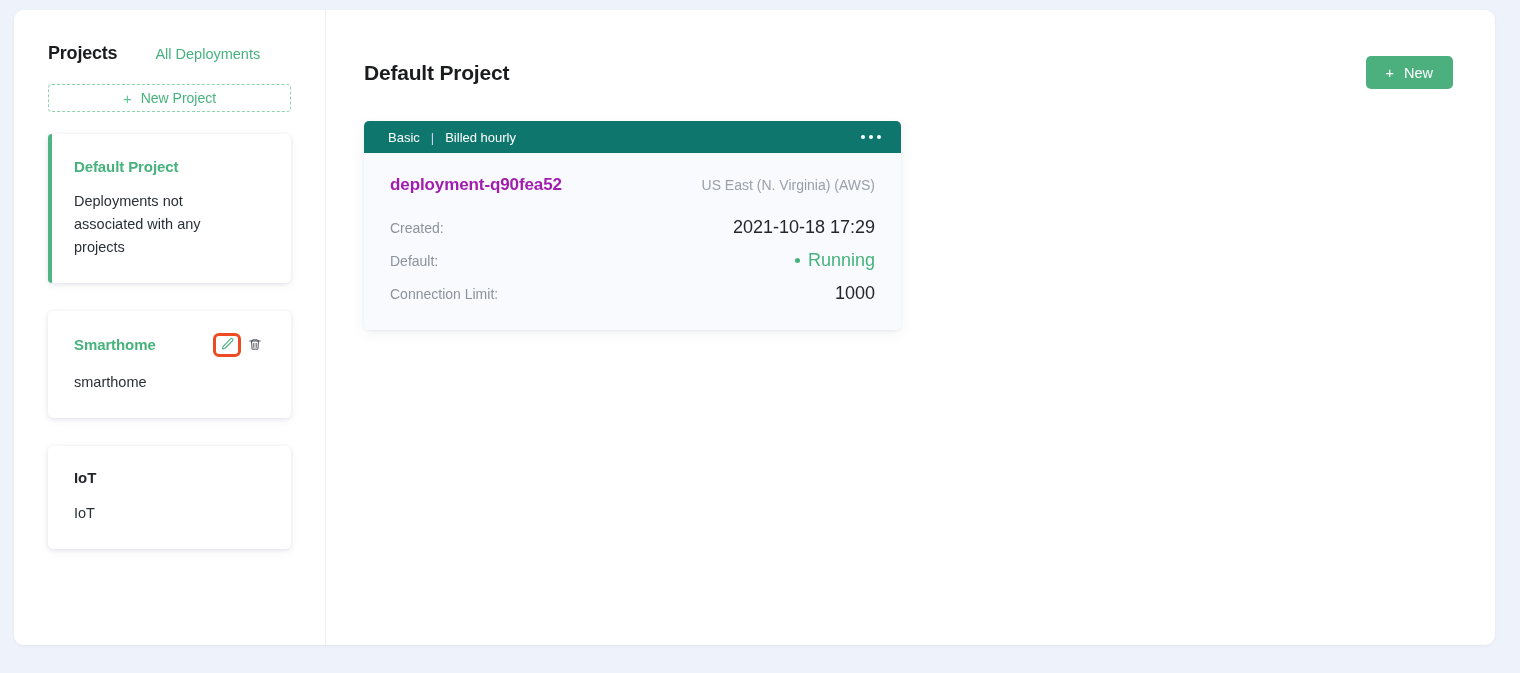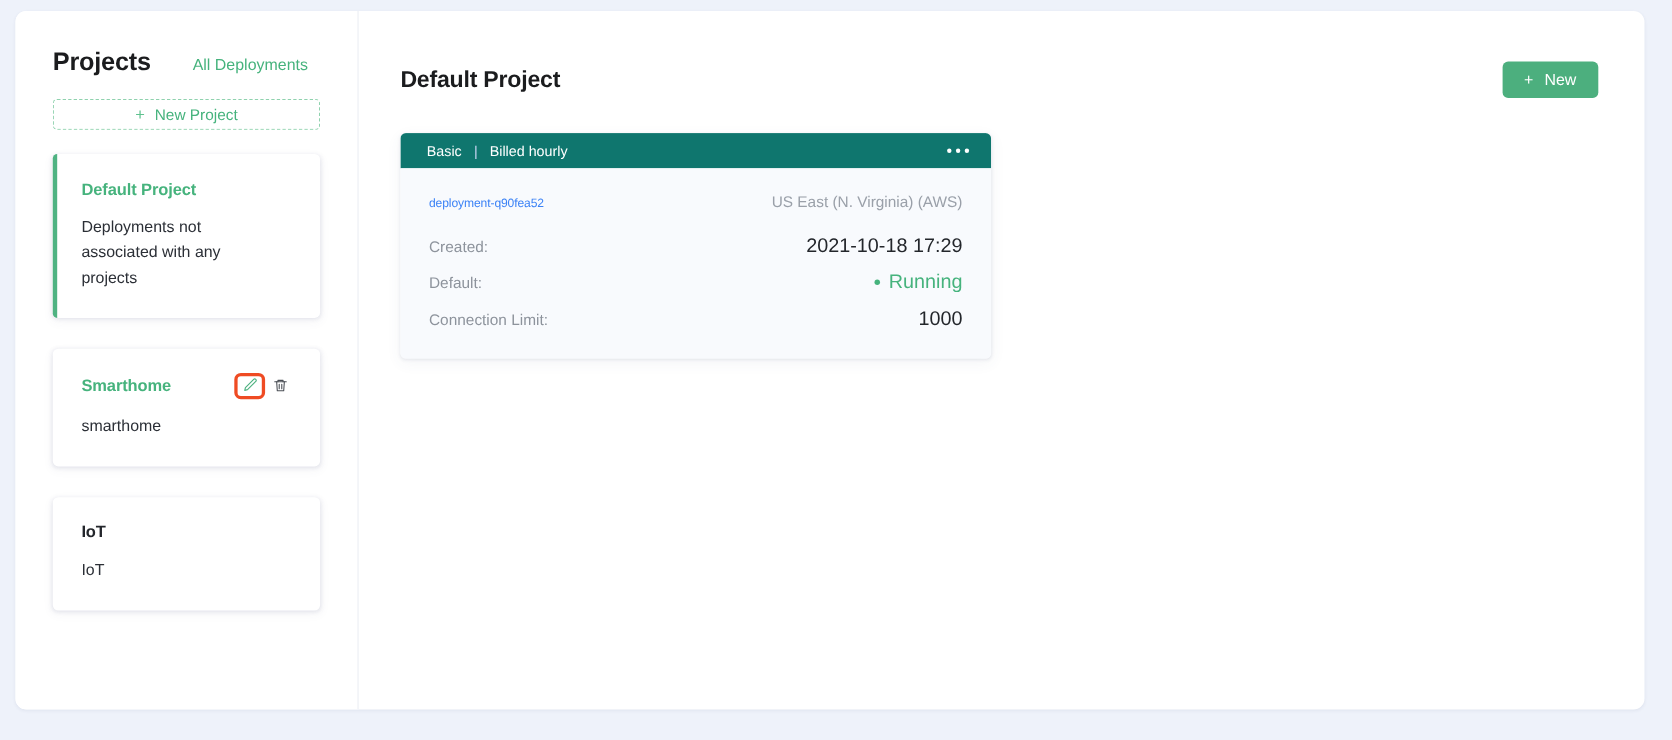--- a/index.html
+++ b/index.html
@@ -40,21 +40,21 @@
     position: relative;
   }
 
   .sidebar-header {
     display: flex;
     align-items: baseline;
     padding: 33px 0 0 34px;
   }
 
   .sidebar-title {
-    font-size: 23px;
+    font-size: 18px;
     font-weight: bold;
     color: #1b1c1e;
     letter-spacing: -0.2px;
     text-align: right;
   }
 
   .all-deployments-link {
     margin-left: 38px;
     font-size: 14.5px;
     color: #46b37d;
@@ -245,23 +245,24 @@
   }
 
   .deploy-row-top {
     display: flex;
     align-items: baseline;
     justify-content: space-between;
     margin-bottom: 22px;
   }
 
   .deploy-name {
-    font-size: 11px;
-    color: #3b82f6;
+    font-size: 17px;
+    color: #a21caf;
     letter-spacing: -0.1px;
+    font-weight: bold;
   }
 
   .deploy-region {
     font-size: 14px;
     color: #9aa0a9;
   }
 
   .kv-row {
     display: flex;
     align-items: center;

